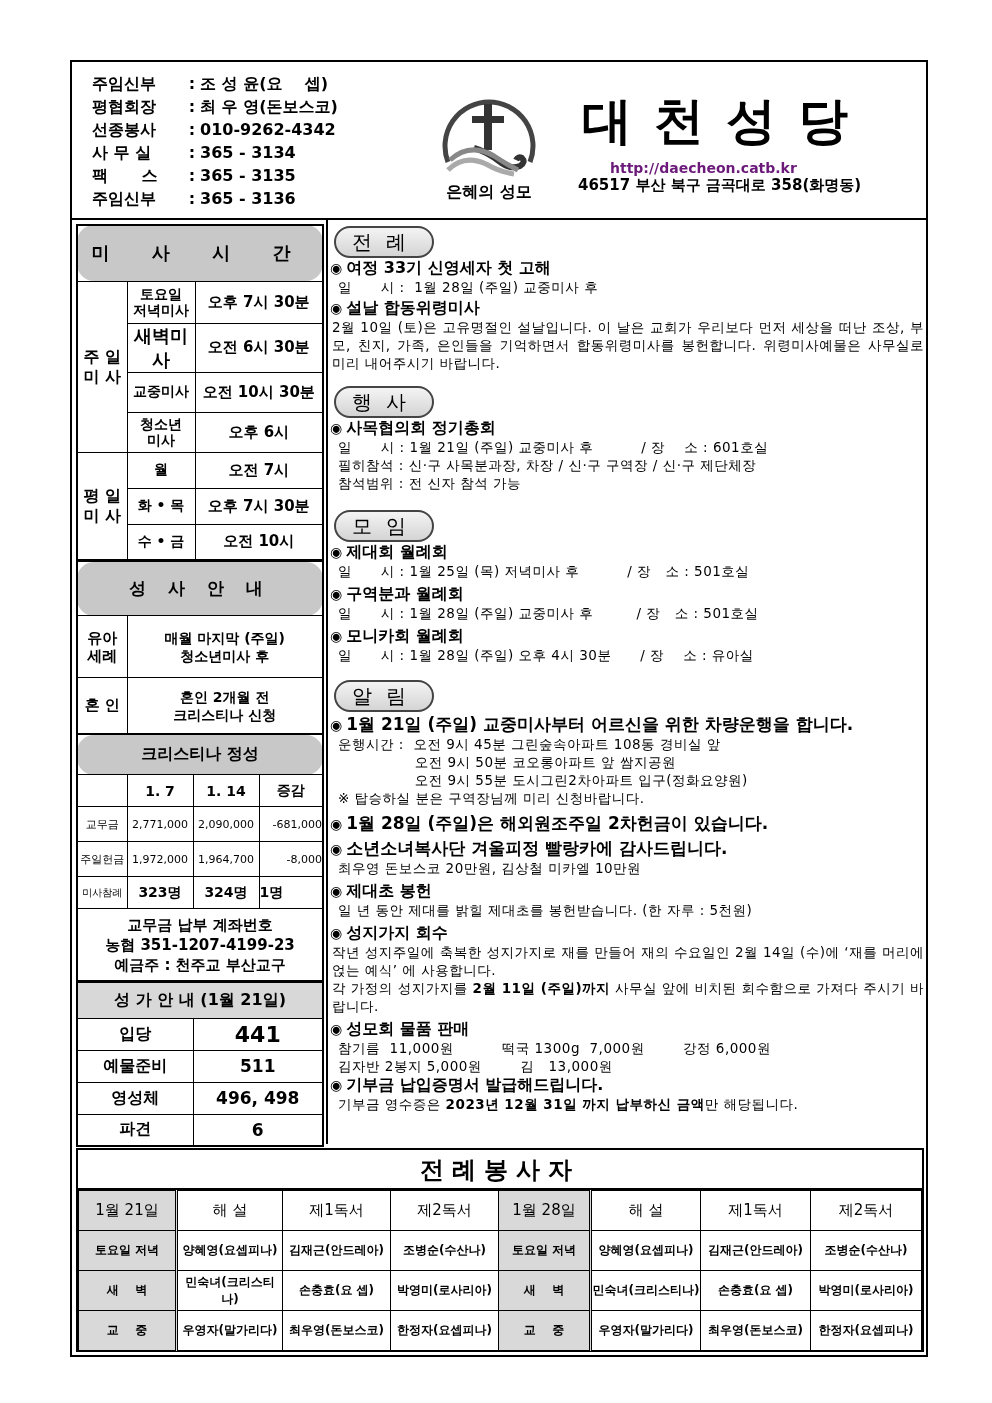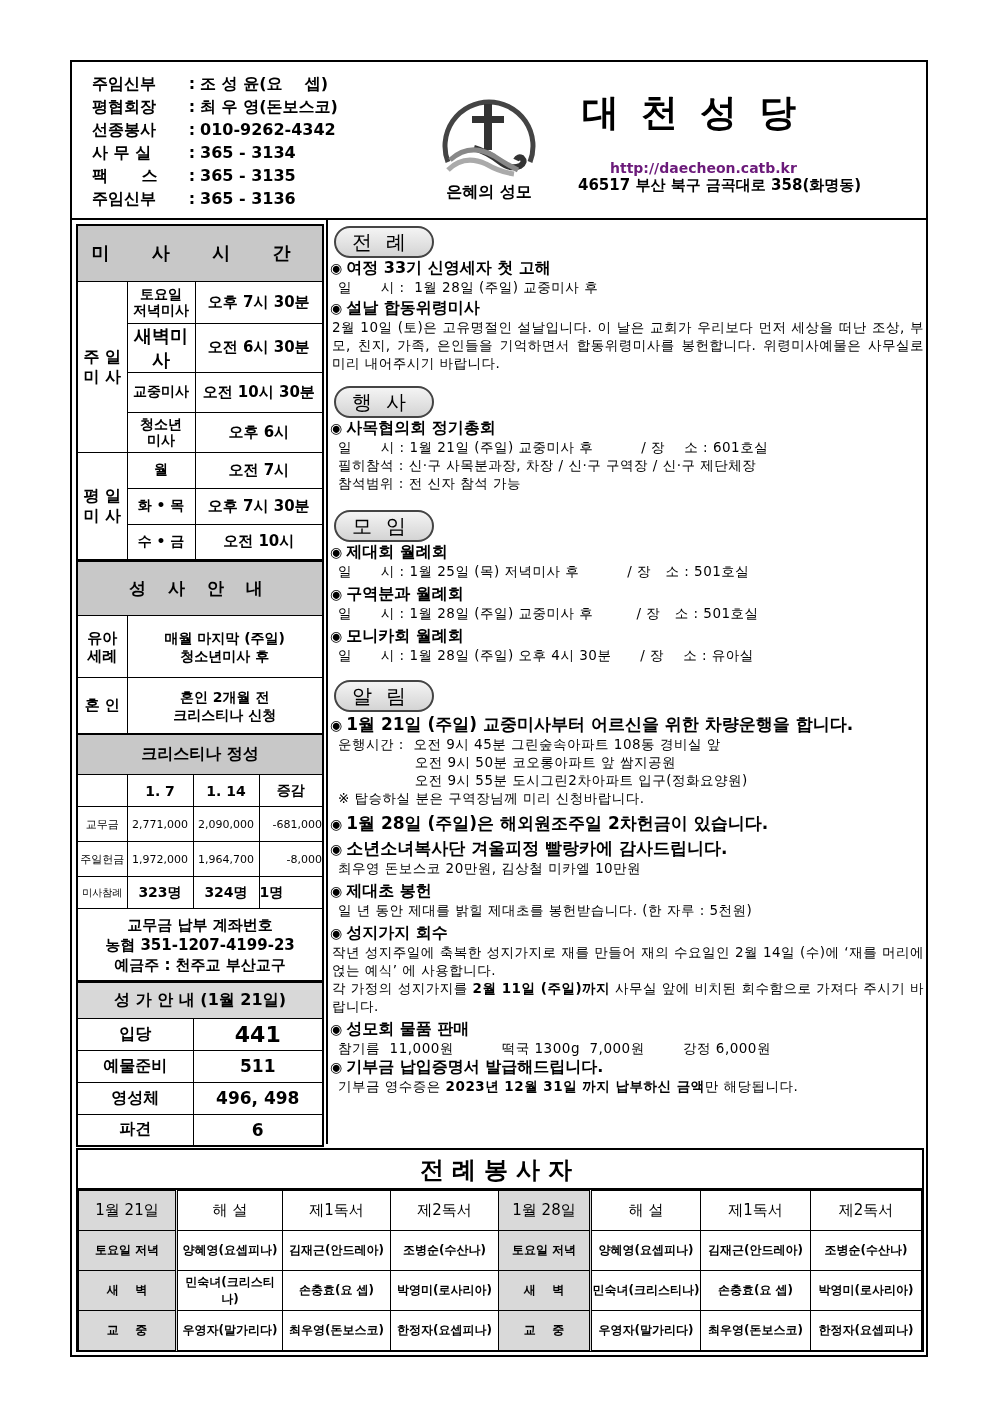--- a/index.html
+++ b/index.html
@@ -9,29 +9,29 @@
   .page { position: absolute; left: 70px; top: 60px; width: 858px; height: 1297px; border: 2px solid #000; }
 
   
   .header { position: absolute; left: 0; top: 0; width: 854px; height: 158px; border-bottom: 2px solid #000; }
   .info { position: absolute; left: 20px; top: 10px; font-size: 16px; font-weight: bold; line-height: 23px; }
   .info .row { display: flex; white-space: pre; }
   .info .k { width: 92px; display: inline-block; }
   .info .sep { width: 16px; display: inline-block; text-align: center; }
   .logo { position: absolute; left: 362px; top: 28px; width: 110px; height: 120px; }
   .logo-caption { position: absolute; left: 0; top: 92px; width: 110px; text-align: center; font-size: 16px; font-weight: bold; }
-  .church-name { position: absolute; left: 510px; top: 26px; width: 330px; font-size: 37px; font-weight: bold; letter-spacing: 22px; font-family: "DejaVu Sans", sans-serif; }
+  .church-name { position: absolute; left: 510px; top: 26px; width: 330px; font-size: 50px; font-weight: bold; letter-spacing: 22px; font-family: "DejaVu Sans", sans-serif; }
   .url { position: absolute; left: 538px; top: 98px; font-size: 14px; color: #6b1a7a; font-weight: bold; }
   .address { position: absolute; left: 506px; top: 114px; font-size: 15px; font-weight: bold; }
 
   
   .left { position: absolute; left: 4px; top: 162px; width: 248px; }
   table.grid { border-collapse: collapse; width: 100%; }
   table.grid td { border: 1px solid #000; text-align: center; vertical-align: middle; font-weight: bold; }
-  .gray { background: #c8c8c8; }
+  .gray { background: #c8c8c8; border-radius: 17px; }
   .lgray { background: #d8d8d8; }
   .left-frame { border: 2px solid #000; }
   .left-frame2 { border-left: 2px solid #000; border-right: 2px solid #000; }
 
   
   .right { position: absolute; left: 258px; top: 162px; width: 594px; }
   .divider-v { position: absolute; left: 254px; top: 158px; width: 2px; height: 924px; background: #000; }
   .pill { position: relative; display: inline-block; width: 100px; height: 32px; border: 2px solid #444; border-radius: 16px; background: linear-gradient(#f4f4f4, #d4d4d4); font-size: 20px; text-align: left; padding-left: 16px; line-height: 28px; letter-spacing: 14px; margin-left: 4px; }
   .pill-shadow { position: absolute; left: 78px; top: 14px; width: 50px; height: 14px; background: #c8c8c8; border-radius: 0 10px 10px 0; z-index: -1; }
   .sec { position: absolute; left: 0; width: 594px; }
@@ -254,20 +254,21 @@
 
       <div class="it-title" style="margin-top:4px;"><span class="bullet">◉</span><span>제대초 봉헌</span></div>
       <div class="it-body">일 년 동안 제대를 밝힐 제대초를 봉헌받습니다. (한 자루 : 5천원)</div>
 
       <div class="it-title" style="margin-top:4px;"><span class="bullet">◉</span><span>성지가지 회수</span></div>
       <div class="it-body wrap">작년 성지주일에 축복한 성지가지로 재를 만들어 재의 수요일인 2월 14일 (수)에 ‘재를 머리에 얹는 예식’ 에 사용합니다.</div>
       <div class="it-body wrap"><span>각 가정의 성지가지를 </span><b class="em">2월 11일 (주일)까지</b><span> 사무실 앞에 비치된 회수함으로 가져다 주시기  바랍니다.</span></div>
 
       <div class="it-title" style="margin-top:4px;"><span class="bullet">◉</span><span>성모회 물품 판매</span></div>
       <div class="it-body">참기름  11,000원          떡국 1300g  7,000원        강정 6,000원</div>
+      <div class="it-body">김자반 2봉지 5,000원        김   13,000원</div>
 
       <div class="it-title" style="margin-top:0;"><span class="bullet">◉</span><span>기부금 납입증명서 발급해드립니다.</span></div>
       <div class="it-body"><span>기부금 영수증은 </span><b class="em">2023년 12월 31일 까지 납부하신 금액</b><span>만 해당됩니다.</span></div>
     </div>
   </div>
 
   <div class="bottom">
     <div class="bottom-title">전례봉사자</div>
     <table class="svc">
       <tbody>

